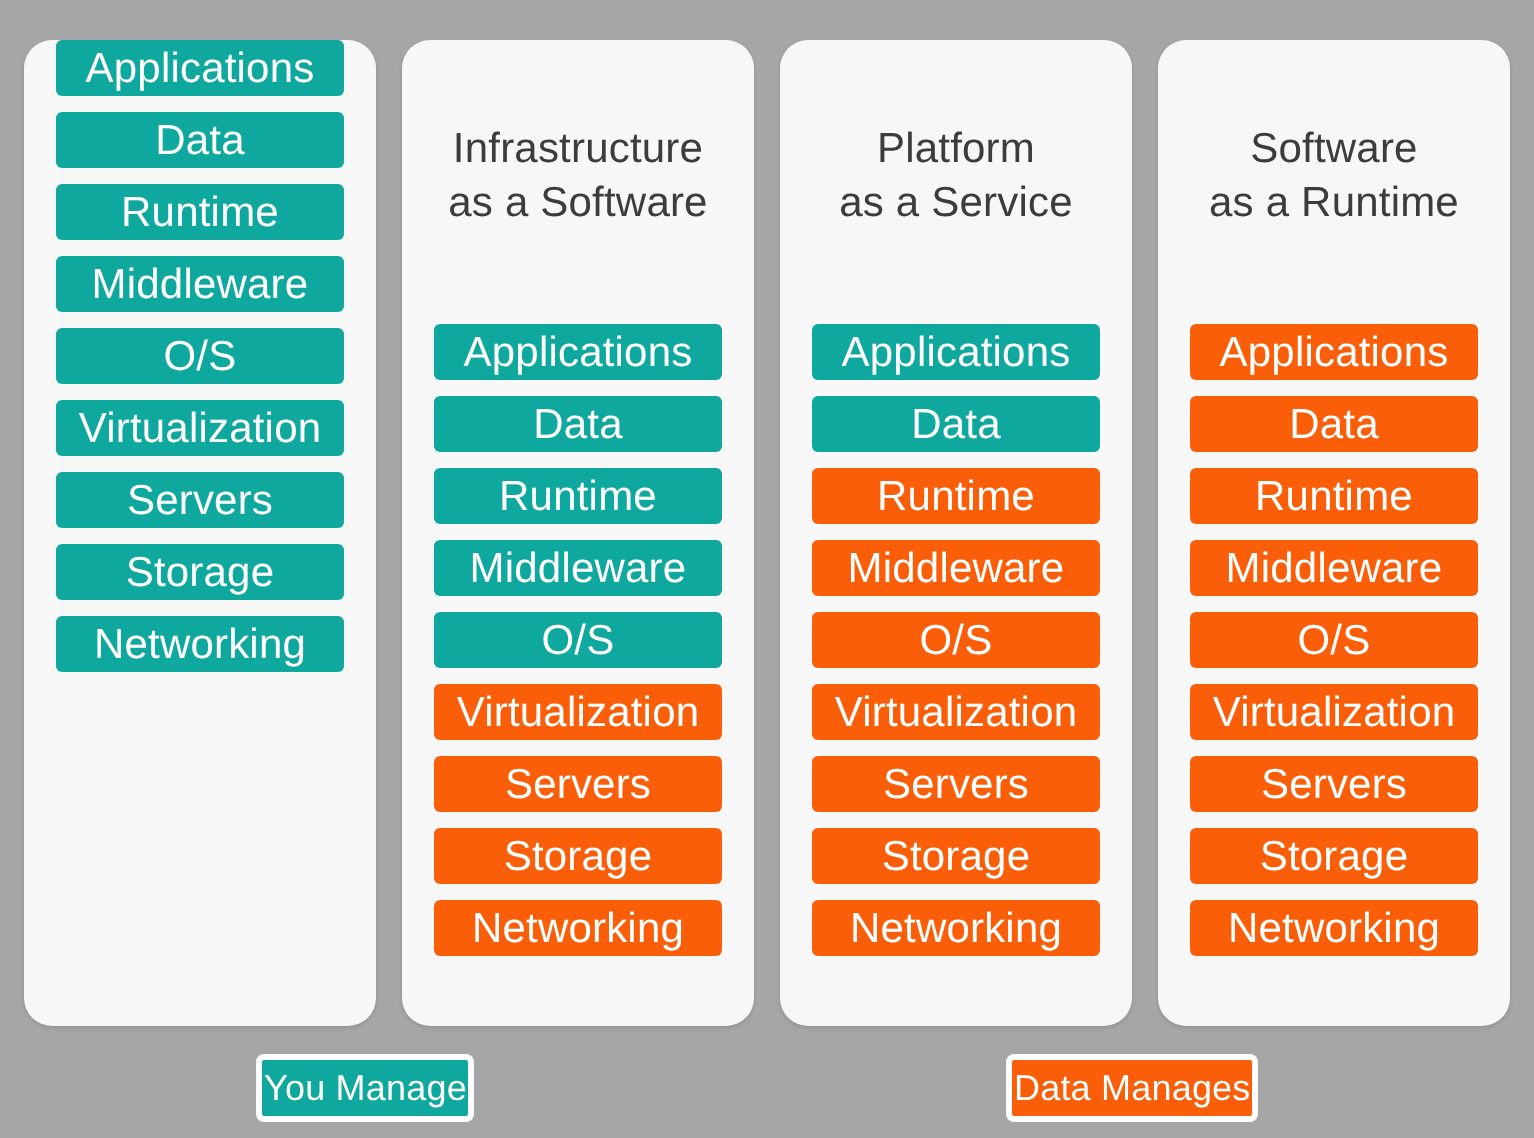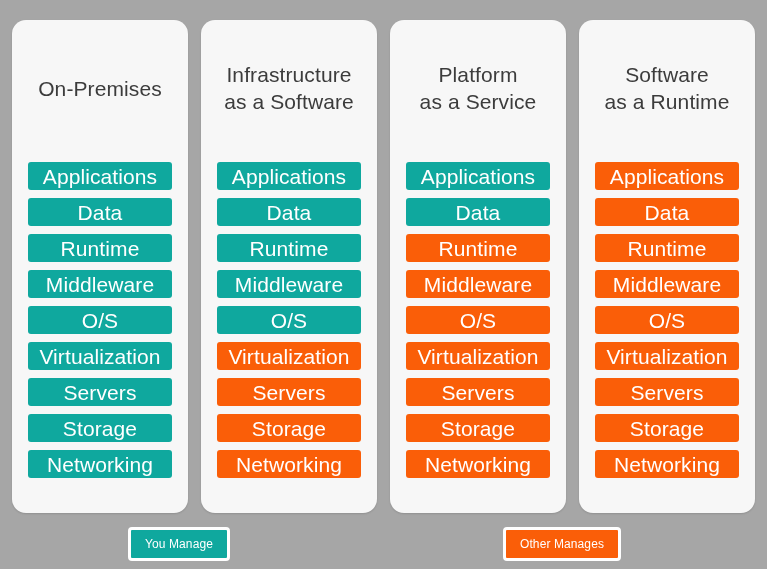--- a/index.html
+++ b/index.html
@@ -99,44 +99,43 @@
     position: absolute;
     top: 0;
     height: 34px;
     border-radius: 4px;
     border: 3px solid #ffffff;
     box-sizing: border-box;
     display: flex;
     align-items: center;
     justify-content: flex-start;
     color: #ffffff;
-    font-size: 12px;
+    font-size: 18px;
     letter-spacing: 0.1px;
     white-space: nowrap;
-    padding: 0 14px;
+    padding: 0 1px;
   }
 
   .legend-chip.you {
     background: #0fa89e;
     left: 128px;
   }
 
   .legend-chip.other {
     background: #fa5e08;
     left: 503px;
   }
 </style>
 </head>
 <body>
 
 <div id="diagram">
 
   <div class="cards">
       <div class="card">
-        <div class="card-title">On-Premises</div>
         <div class="layers">
           <div class="layer you">Applications</div>
           <div class="layer you">Data</div>
           <div class="layer you">Runtime</div>
           <div class="layer you">Middleware</div>
           <div class="layer you">O/S</div>
           <div class="layer you">Virtualization</div>
           <div class="layer you">Servers</div>
           <div class="layer you">Storage</div>
           <div class="layer you">Networking</div>
@@ -187,17 +186,17 @@
           <div class="layer other">Networking</div>
         </div>
       </div>
     </div>
 
   <div class="legend">
     <div class="legend-chip you">
       <span>You Manage</span>
     </div>
     <div class="legend-chip other">
-      <span>Other Manages</span>
+      <span>Data Manages</span>
     </div>
   </div>
 
 </div>
 
 </body></html>

